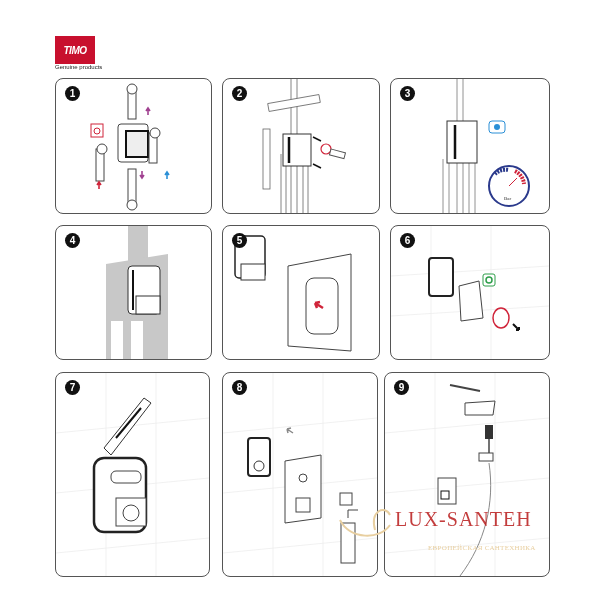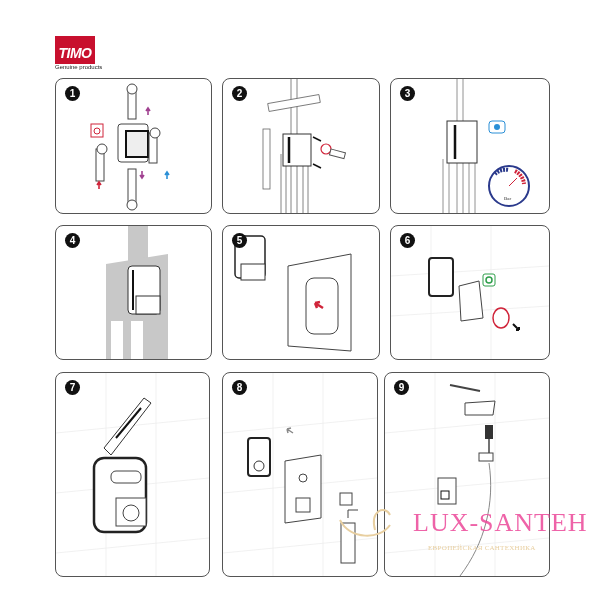--- a/index.html
+++ b/index.html
@@ -1,24 +1,24 @@
 <!DOCTYPE html>
 <html><head>
 <meta charset="utf-8">
 <style>
   html,body{margin:0;padding:0;background:#fff;}
   body{width:600px;height:600px;position:relative;overflow:hidden;font-family:"Liberation Sans",sans-serif;}
   .logo{position:absolute;left:55px;top:36px;width:40px;height:28px;}
   .logo-box{position:absolute;left:0;top:0;width:40px;height:28px;background:#c8102e;}
-  .logo-text{position:absolute;left:0;top:9px;width:40px;text-align:center;color:#fff;font-weight:bold;font-style:italic;font-size:14px;letter-spacing:-0.5px;}
+  .logo-text{position:absolute;left:0;top:9px;width:40px;text-align:center;color:#fff;font-weight:bold;font-style:italic;font-size:10px;letter-spacing:-0.5px;}
   .logo-sub{position:absolute;left:55px;top:64px;font-size:6px;color:#222;white-space:nowrap;}
   .panel{position:absolute;border:1px solid #555;border-radius:8px;background:#fff;overflow:hidden;}
   .num{position:absolute;left:9px;top:7px;width:15px;height:15px;border-radius:50%;background:#111;color:#fff;font-size:10px;font-weight:bold;text-align:center;line-height:15px;}
   .panel svg{position:absolute;left:0;top:0;}
-  .wm{position:absolute;left:413px;top:508px;font-family:"Liberation Serif",serif;font-size:26px;color:#ec4899;letter-spacing:1px;white-space:nowrap;opacity:0.85;}
+  .wm{position:absolute;left:395px;top:508px;font-family:"Liberation Serif",serif;font-size:20px;color:#b91c1c;letter-spacing:1px;white-space:nowrap;opacity:0.85;}
   .wm-sub{position:absolute;left:428px;top:544px;font-family:"Liberation Serif",serif;font-size:7px;color:#e8cfa0;white-space:nowrap;letter-spacing:0.3px;}
   .wm-swan{position:absolute;left:330px;top:500px;}
 </style>
 </head>
 <body>
 
 <div class="logo">
   <div class="logo-box"></div>
   <div class="logo-text">TIMO</div>
 </div>

